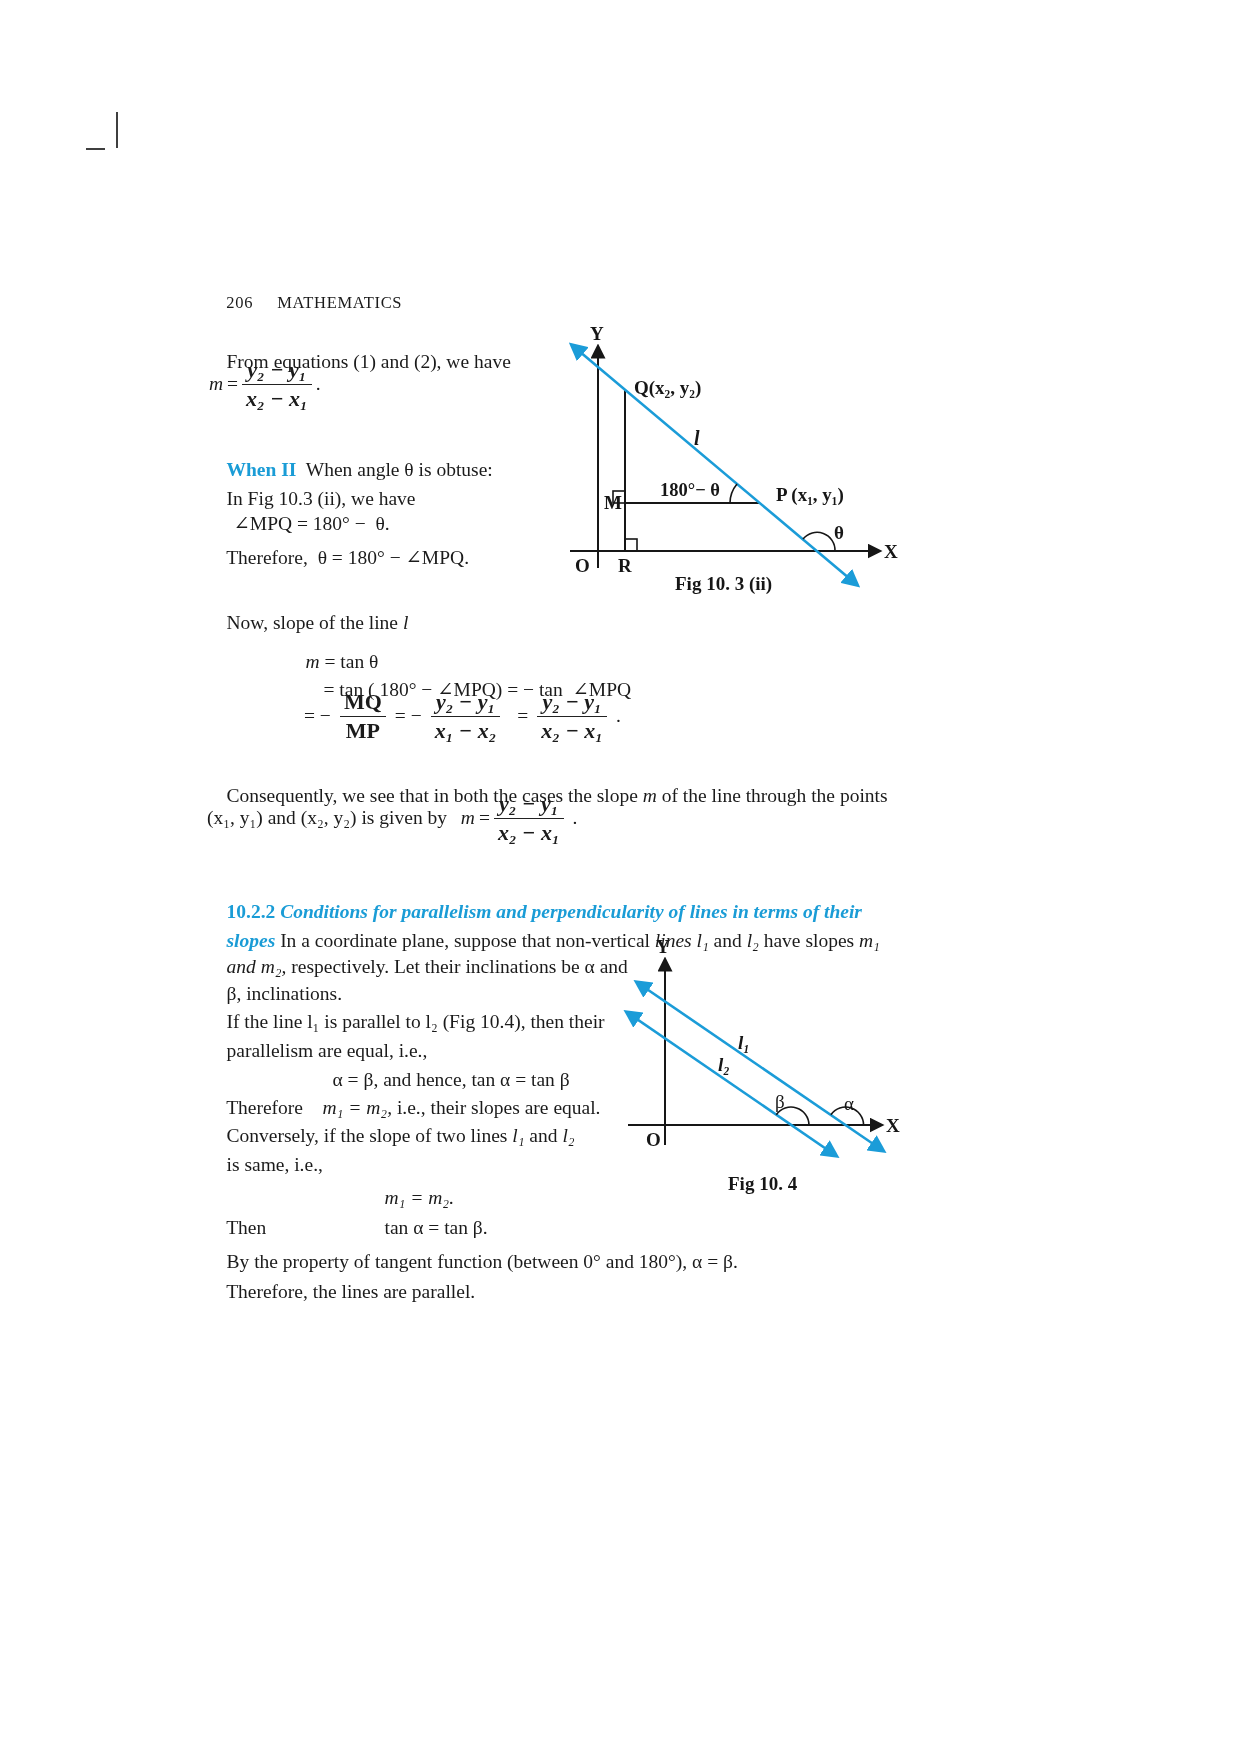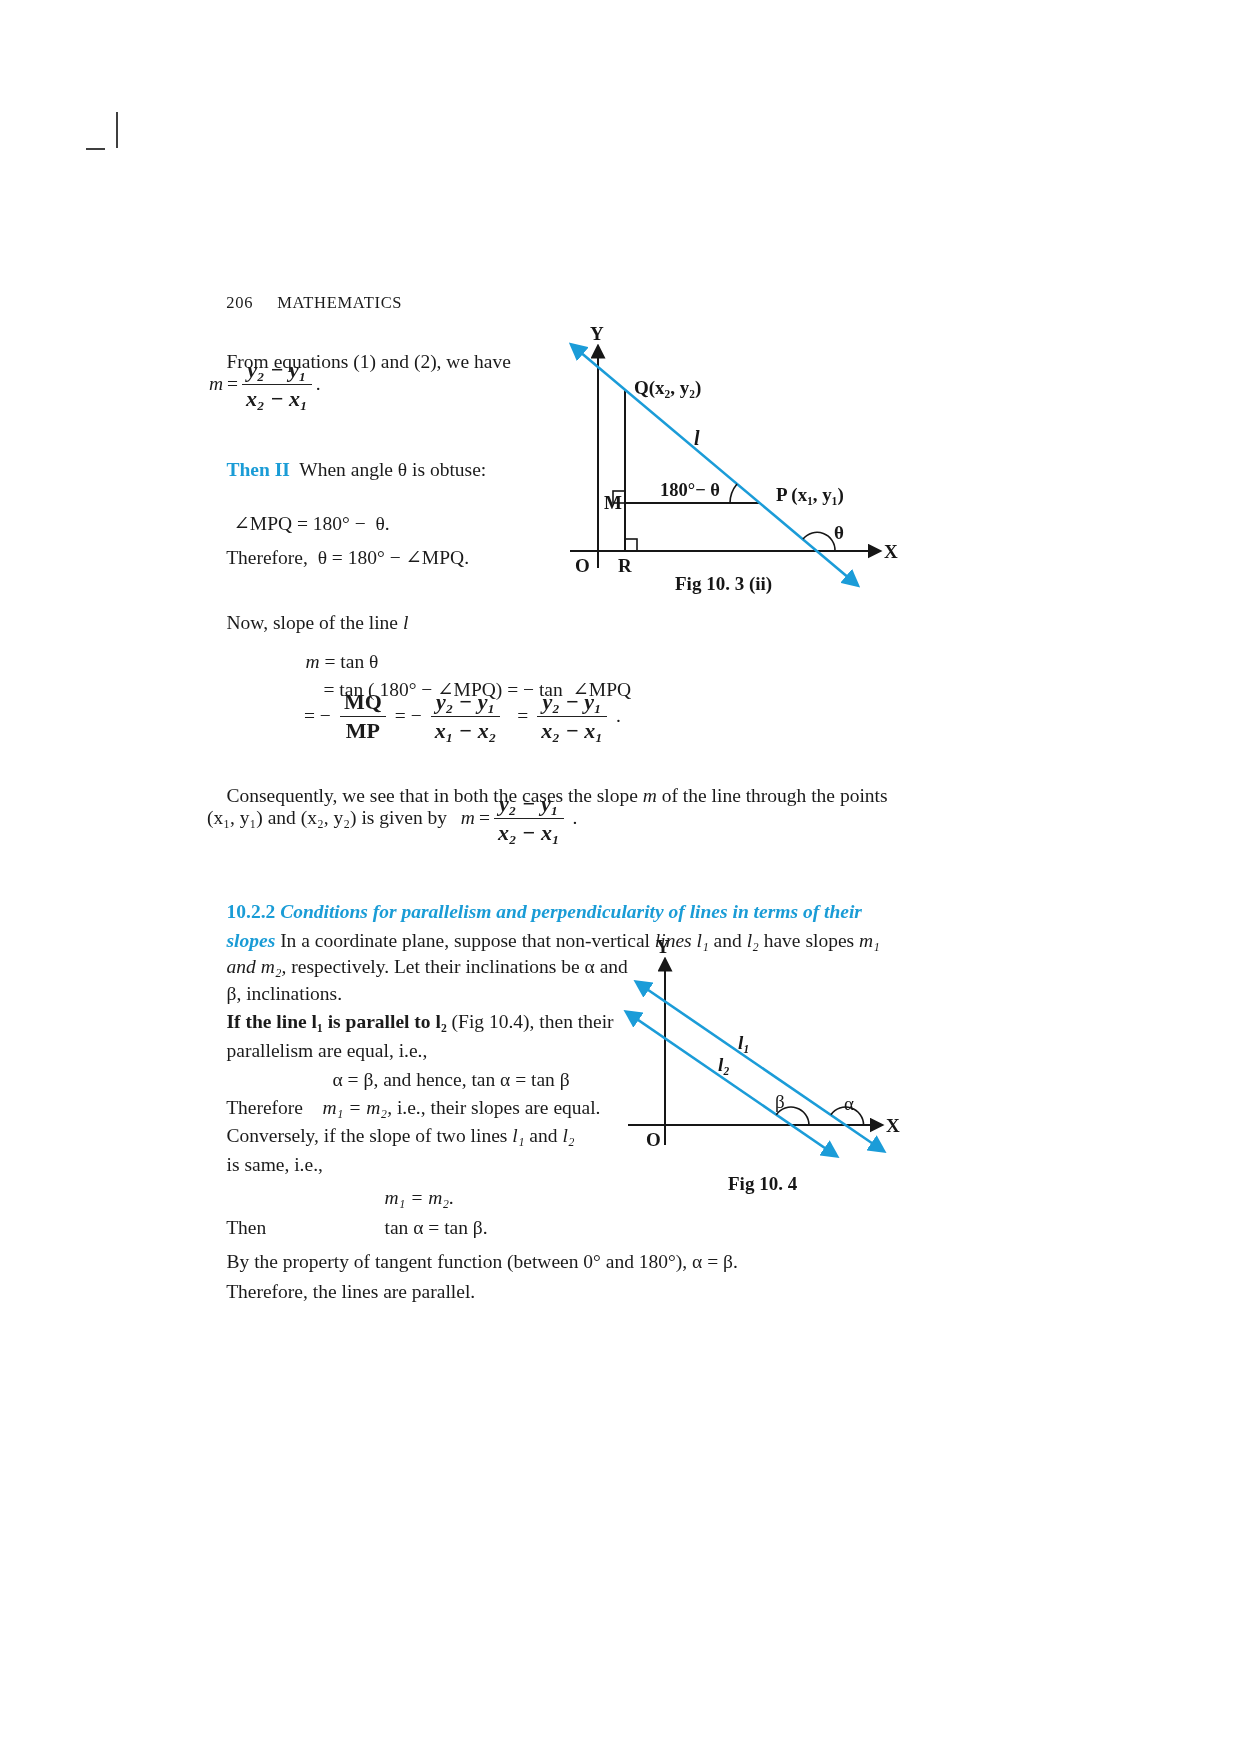--- a/index.html
+++ b/index.html
@@ -1,20 +1,20 @@
 <!DOCTYPE html>
 <html><head>
 <meta charset="utf-8">
 <style>
   html,body{margin:0;padding:0;background:#ffffff;}
   .page{position:relative;width:1028px;height:1755px;background:#ffffff;
         font-family:"Liberation Serif","DejaVu Serif",serif;color:#1b1b1b;overflow:hidden;}
   .abs{position:absolute;white-space:pre;font-size:19.5px;line-height:1.25;}
   .flexline{display:flex;align-items:center;column-gap:6px;}
-  .b{font-weight:bold;text-align:center;}
+  .b{font-weight:normal;text-align:center;}
   .i{font-style:italic;}
   .blue{color:#1a9cd6;font-weight:bold;}
   .bluei{color:#1a9cd6;font-weight:bold;font-style:italic;text-align:right;}
   .hdr{font-size:16.5px;letter-spacing:0.7px;}
   .frac{display:inline-block;text-align:center;font-style:italic;font-size:22px;line-height:1.15;font-weight:bold;}
   .frac .num{display:block;border-bottom:1.4px solid #222;padding:0 4px 1px;}
   .frac .den{display:block;padding:1px 4px 0;}
   .frac.up{font-style:normal;}
   .crop{position:absolute;background:#3f3f3f;}
   svg{position:absolute;overflow:visible;}
@@ -37,21 +37,24 @@
   </div>
 
   <div class="abs flexline" style="left:209px;top:356px;height:56px;column-gap:4px;">
     <span class="i">m</span>
     <span>=</span>
     <span class="frac"><span class="num">y₂ − y₁</span><span class="den">x₂ − x₁</span></span>
     <span>.</span>
   </div>
 
   <div class="abs" style="left:207px;top:434px;">
-    <span class="blue">Then II</span><span>  When angle θ is obtuse:</span>
+    <span class="blue">When II</span><span>  When angle θ is obtuse:</span>
+  </div>
+  <div class="abs" style="left:207px;top:463px;">
+    <span>In Fig 10.3 (ii), we have</span>
   </div>
   <div class="abs" style="left:214px;top:488px;">
     <span>∠MPQ = 180° −  θ.</span>
   </div>
   <div class="abs" style="left:207px;top:522px;">
     <span>Therefore,  θ = 180° − ∠MPQ.</span>
   </div>
   <div class="abs" style="left:207px;top:587px;">
     <span>Now, slope of the line </span><span class="i">l</span>
   </div>

